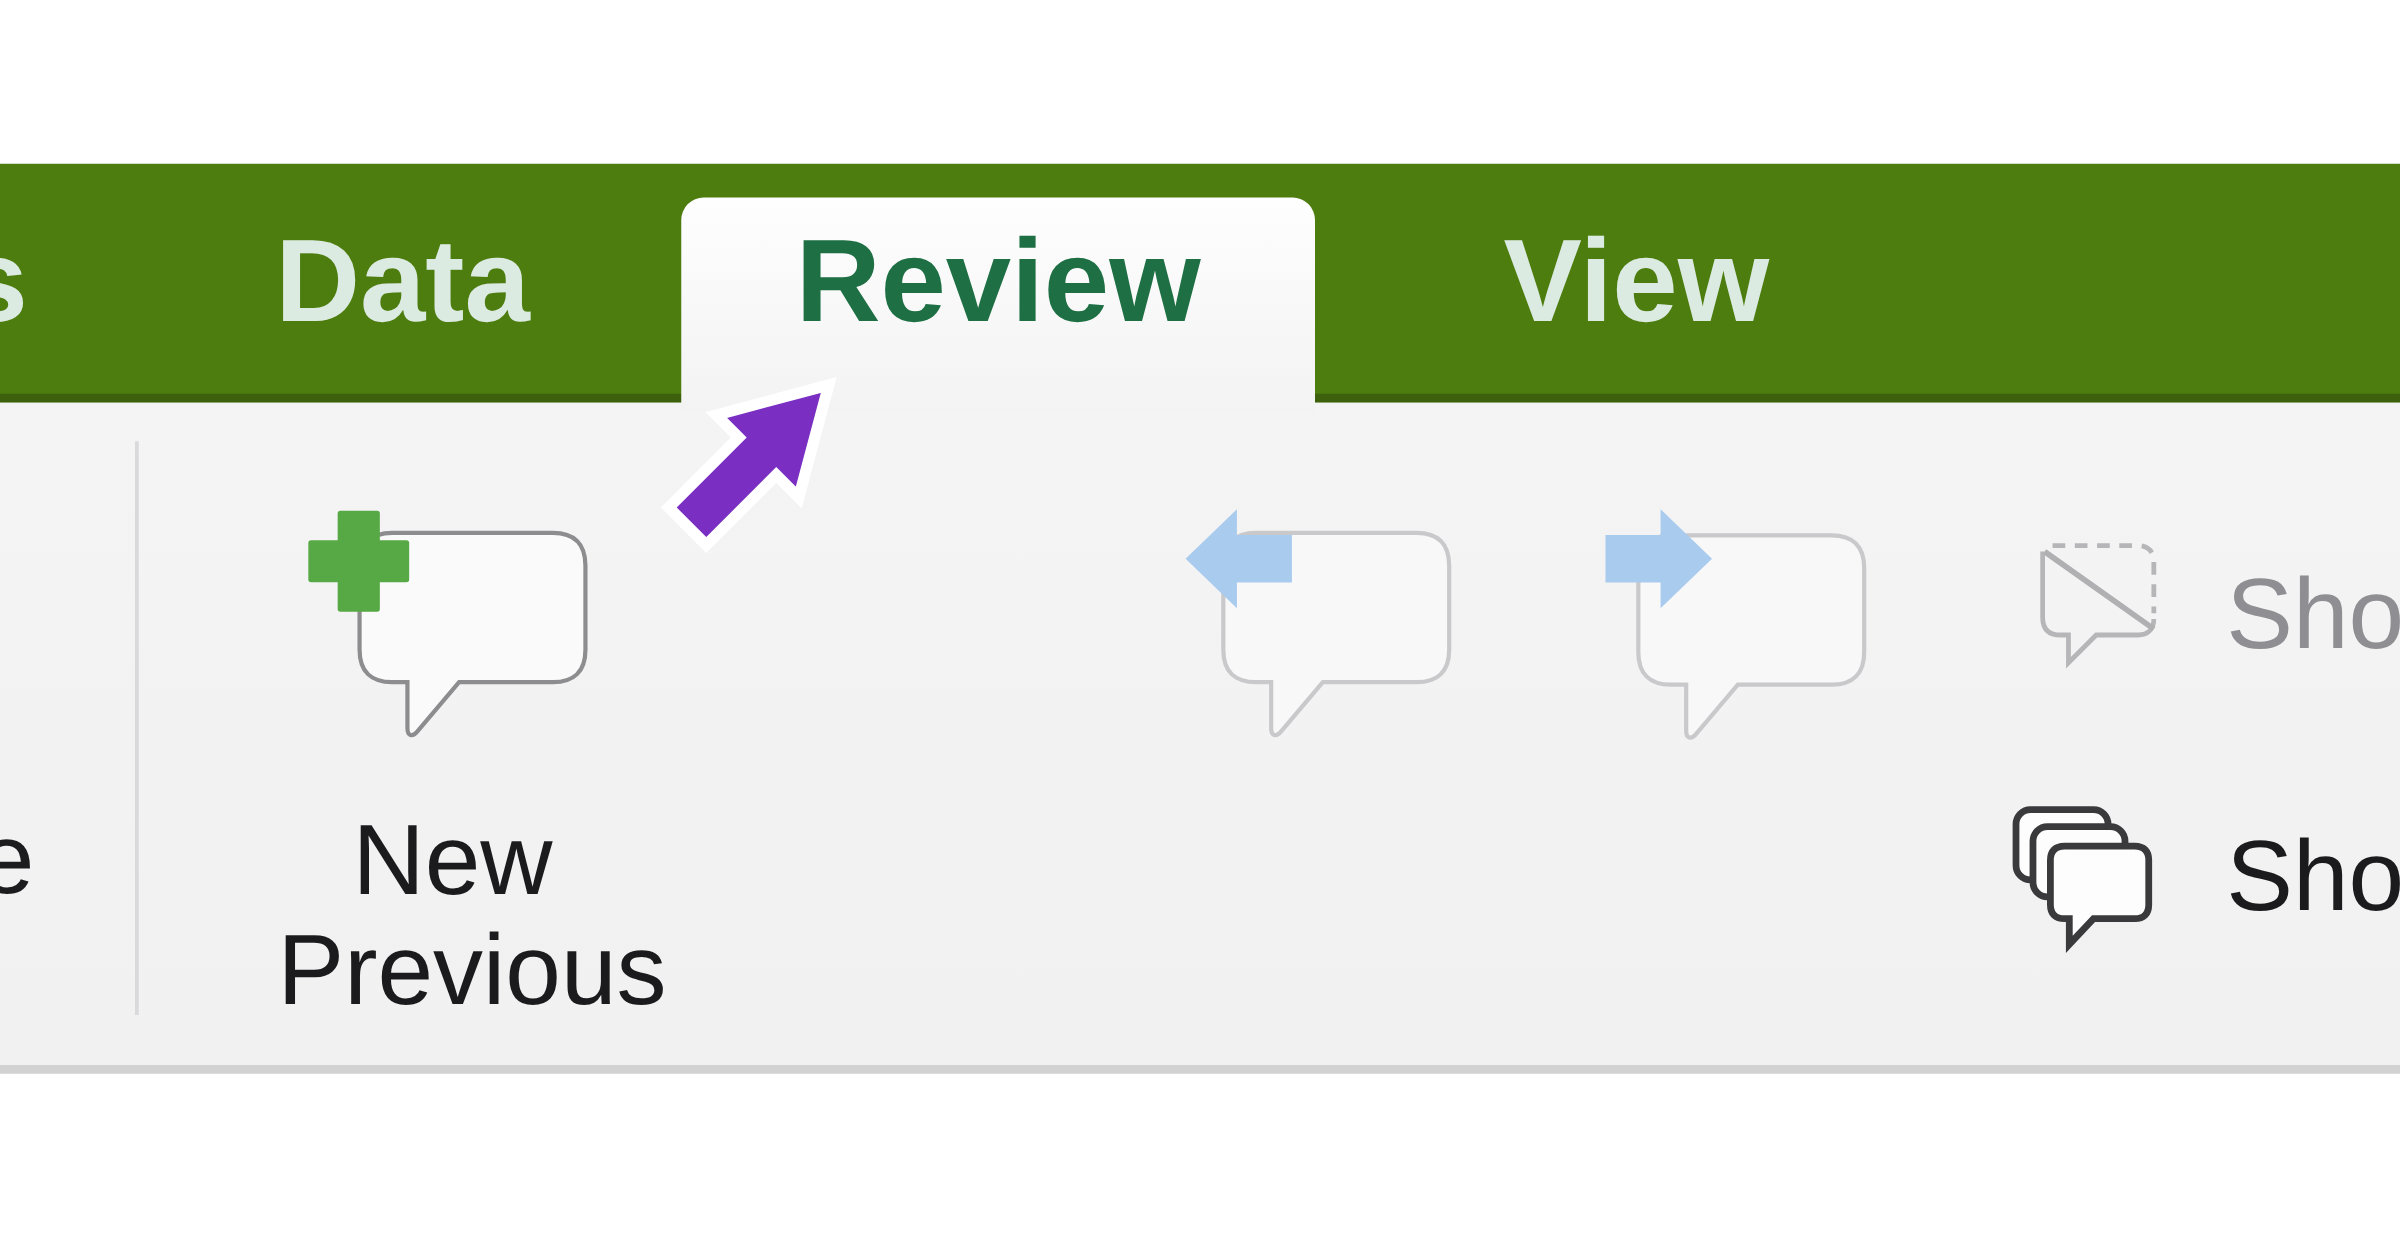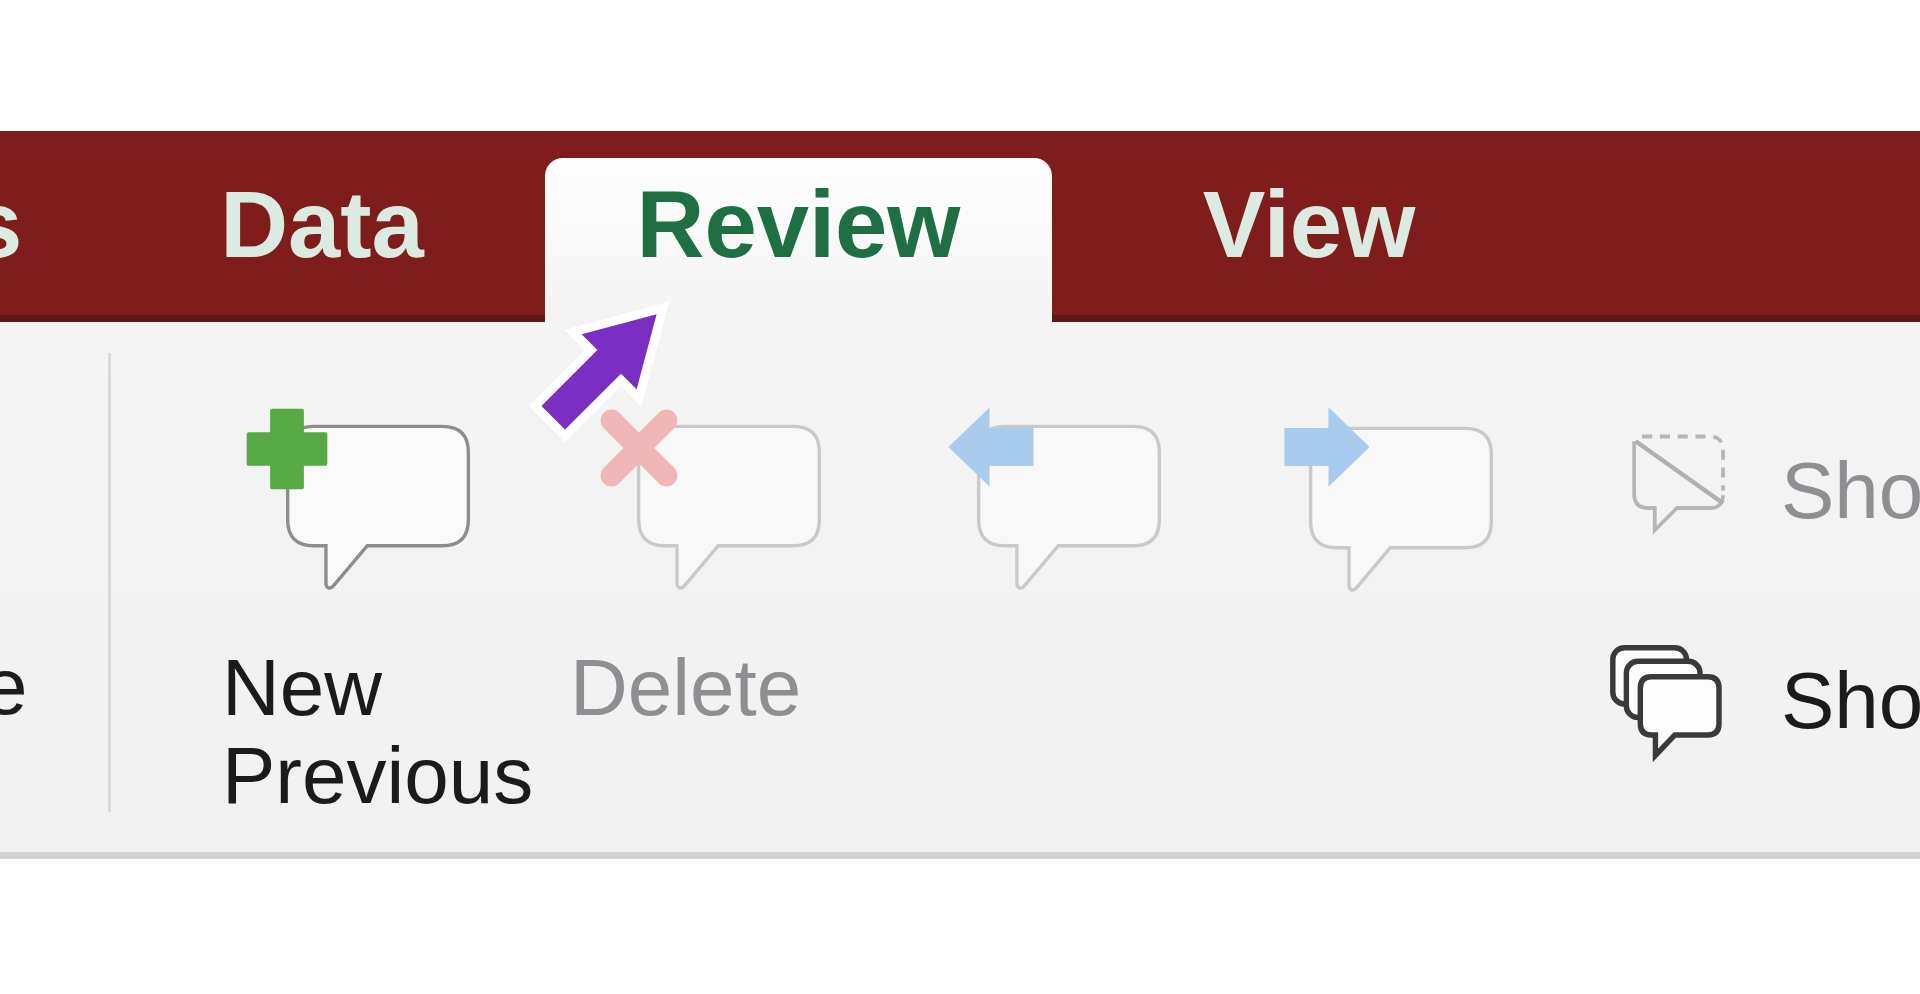--- a/index.html
+++ b/index.html
@@ -4,21 +4,21 @@
 <style>
   html,body{margin:0;padding:0;}
   body{
     width:1920px;height:994px;position:relative;overflow:hidden;
     background:#ffffff;
     font-family:"Liberation Sans", sans-serif;
   }
   
   .green-band{
     position:absolute;left:0;top:131px;width:1920px;height:191px;
-    background:#7f1d1d;
+    background:#4d7c0f;
     box-shadow: inset 0 -7px 0 rgba(0,0,0,0.22);
     z-index:2;
   }
   .tab-label{
     position:absolute;top:47px;
     font-size:94px;line-height:94px;font-weight:700;
     color:#dcebe2;white-space:nowrap;cursor:default;
   }
   .tab-center{transform:translateX(-50%);}
   .tab-partial{left:-30px;}
@@ -46,21 +46,21 @@
   }
   .group-divider{
     position:absolute;left:108px;top:31px;width:3px;height:459px;
     background:#d9d9db;
   }
   .btn-col{position:absolute;top:0;height:523px;cursor:default;}
   .btn-col .bubble{position:absolute;}
   .btn-col .glyph{position:absolute;}
   .btn-label{
     position:absolute;top:322px;left:0;width:100%;
-    text-align:left;font-size:80px;line-height:88px;
+    text-align:center;font-size:80px;line-height:88px;
     white-space:nowrap;
   }
   .lbl-enabled{color:#1b1b1d;}
   .lbl-disabled{color:#8f8f93;}
   .row-btn{position:absolute;left:1600px;width:330px;height:170px;}
   .row-btn .icon{position:absolute;}
   .row-text{
     position:absolute;left:181px;
     font-size:80px;line-height:80px;white-space:nowrap;
   }
@@ -95,30 +95,20 @@
     </svg>
     <svg class="glyph" style="left:21px;top:83px;" width="88" height="88" viewBox="0 0 30 30">
       <path d="M10 2 H20 V10 H28 V20 H20 V28 H10 V20 H2 V10 H10 Z" fill="#56a944" stroke="#56a944" stroke-width="1.5" stroke-linejoin="round"></path>
     </svg>
     <div class="btn-label lbl-enabled">
       <div>New</div>
       <div>Previous</div>
     </div>
   </div>
 
-  <div class="btn-col" style="left:570px;width:280px;">
-    <svg class="bubble" style="left:61px;top:94px;" width="196" height="186" viewBox="0 0 64 60">
-      <path d="M11 3 H53 C58.5 3 61.5 5.8 61.5 11.5 V33.5 C61.5 39.2 58.5 42 53 42 H28.5 L17.5 55 C16.3 56.4 15 56 15 54 V42 H11 C5.5 42 2.5 39.2 2.5 33.5 V11.5 C2.5 5.8 5.5 3 11 3 Z" fill="#f8f8f9" stroke="#c9c9cb" stroke-width="1.1"></path>
-    </svg>
-    <svg class="glyph" style="left:25px;top:84px;" width="88" height="84" viewBox="0 0 30 29">
-      <line x1="5.5" y1="5" x2="24.5" y2="24" stroke="#f1b6b8" stroke-width="7.5" stroke-linecap="round"></line>
-      <line x1="24.5" y1="5" x2="5.5" y2="24" stroke="#f1b6b8" stroke-width="7.5" stroke-linecap="round"></line>
-    </svg>
-    <div class="btn-label lbl-disabled">Delete</div>
-  </div>
 
   <div class="btn-col" style="left:914px;width:280px;">
     <svg class="bubble" style="left:57px;top:94px;" width="196" height="186" viewBox="0 0 64 60">
       <path d="M11 3 H53 C58.5 3 61.5 5.8 61.5 11.5 V33.5 C61.5 39.2 58.5 42 53 42 H28.5 L17.5 55 C16.3 56.4 15 56 15 54 V42 H11 C5.5 42 2.5 39.2 2.5 33.5 V11.5 C2.5 5.8 5.5 3 11 3 Z" fill="#f8f8f9" stroke="#c9c9cb" stroke-width="1.1"></path>
     </svg>
     <svg class="glyph" style="left:30px;top:81px;" width="94" height="88" viewBox="0 0 32 30">
       <path d="M1.5 15 L15.5 1.5 V8.5 H30.5 V21.5 H15.5 V28.5 Z" fill="#a9cbee"></path>
     </svg>
   </div>
 

